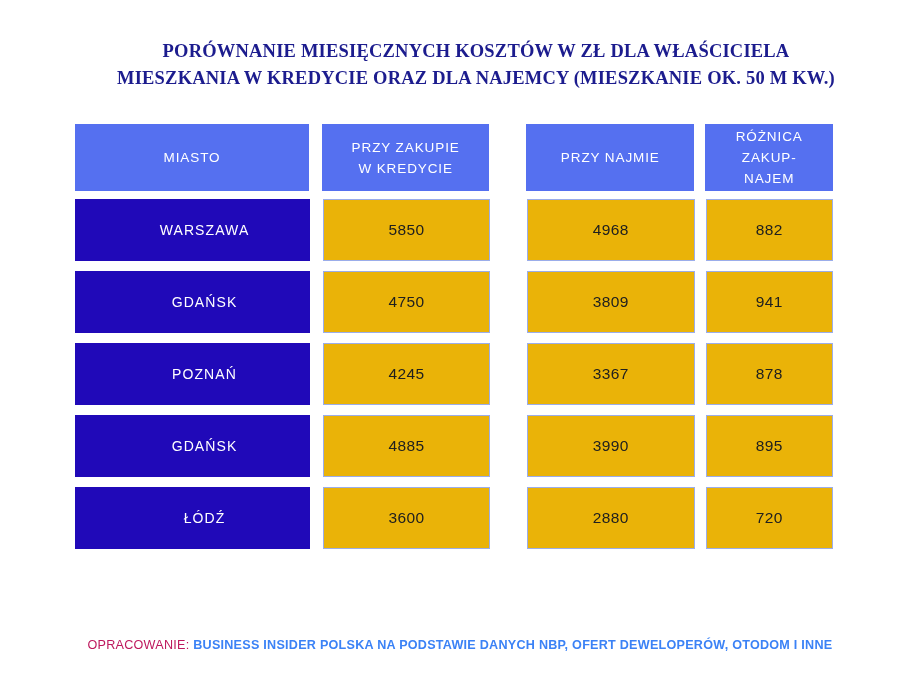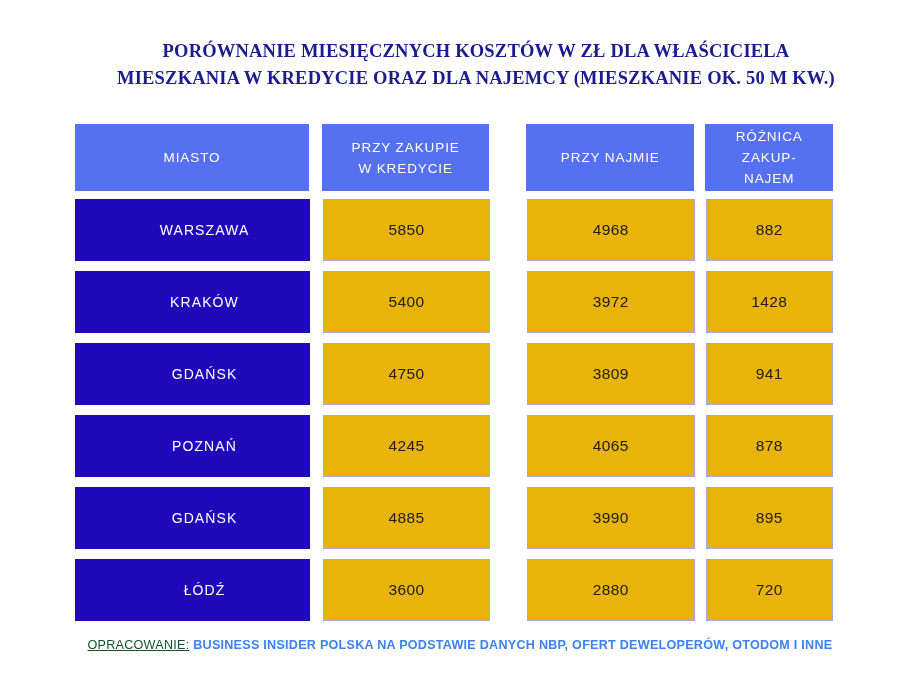--- a/index.html
+++ b/index.html
@@ -98,22 +98,21 @@
     top: 638px;
     width: 920px;
     text-align: center;
     white-space: nowrap;
     color: #2b2bb0;
     font-size: 12.6px;
     letter-spacing: 0.25px;
   }
   #footer-label {
     font-weight: 400;
-    color: #14532d;
-    text-decoration: underline;
+    color: #be185d;
   }
   #footer-source {
     font-weight: bold;
     color: #3b82f6;
   }
 </style>
 </head>
 <body>
 
 <div id="title-block">
@@ -144,38 +143,32 @@
     </div>
   </div>
 
   <div class="table-row data-row">
     <div class="cell city-cell col-0">WARSZAWA</div>
     <div class="cell value-cell col-1">5850</div>
     <div class="cell value-cell col-2">4968</div>
     <div class="cell value-cell col-3">882</div>
   </div>
 
-  <div class="table-row data-row">
-    <div class="cell city-cell col-0">KRAKÓW</div>
-    <div class="cell value-cell col-1">5400</div>
-    <div class="cell value-cell col-2">3972</div>
-    <div class="cell value-cell col-3">1428</div>
-  </div>
 
   <div class="table-row data-row">
     <div class="cell city-cell col-0">GDAŃSK</div>
     <div class="cell value-cell col-1">4750</div>
     <div class="cell value-cell col-2">3809</div>
     <div class="cell value-cell col-3">941</div>
   </div>
 
   <div class="table-row data-row">
     <div class="cell city-cell col-0">POZNAŃ</div>
     <div class="cell value-cell col-1">4245</div>
-    <div class="cell value-cell col-2">4065</div>
+    <div class="cell value-cell col-2">3367</div>
     <div class="cell value-cell col-3">878</div>
   </div>
 
   <div class="table-row data-row">
     <div class="cell city-cell col-0">GDAŃSK</div>
     <div class="cell value-cell col-1">4885</div>
     <div class="cell value-cell col-2">3990</div>
     <div class="cell value-cell col-3">895</div>
   </div>
 

